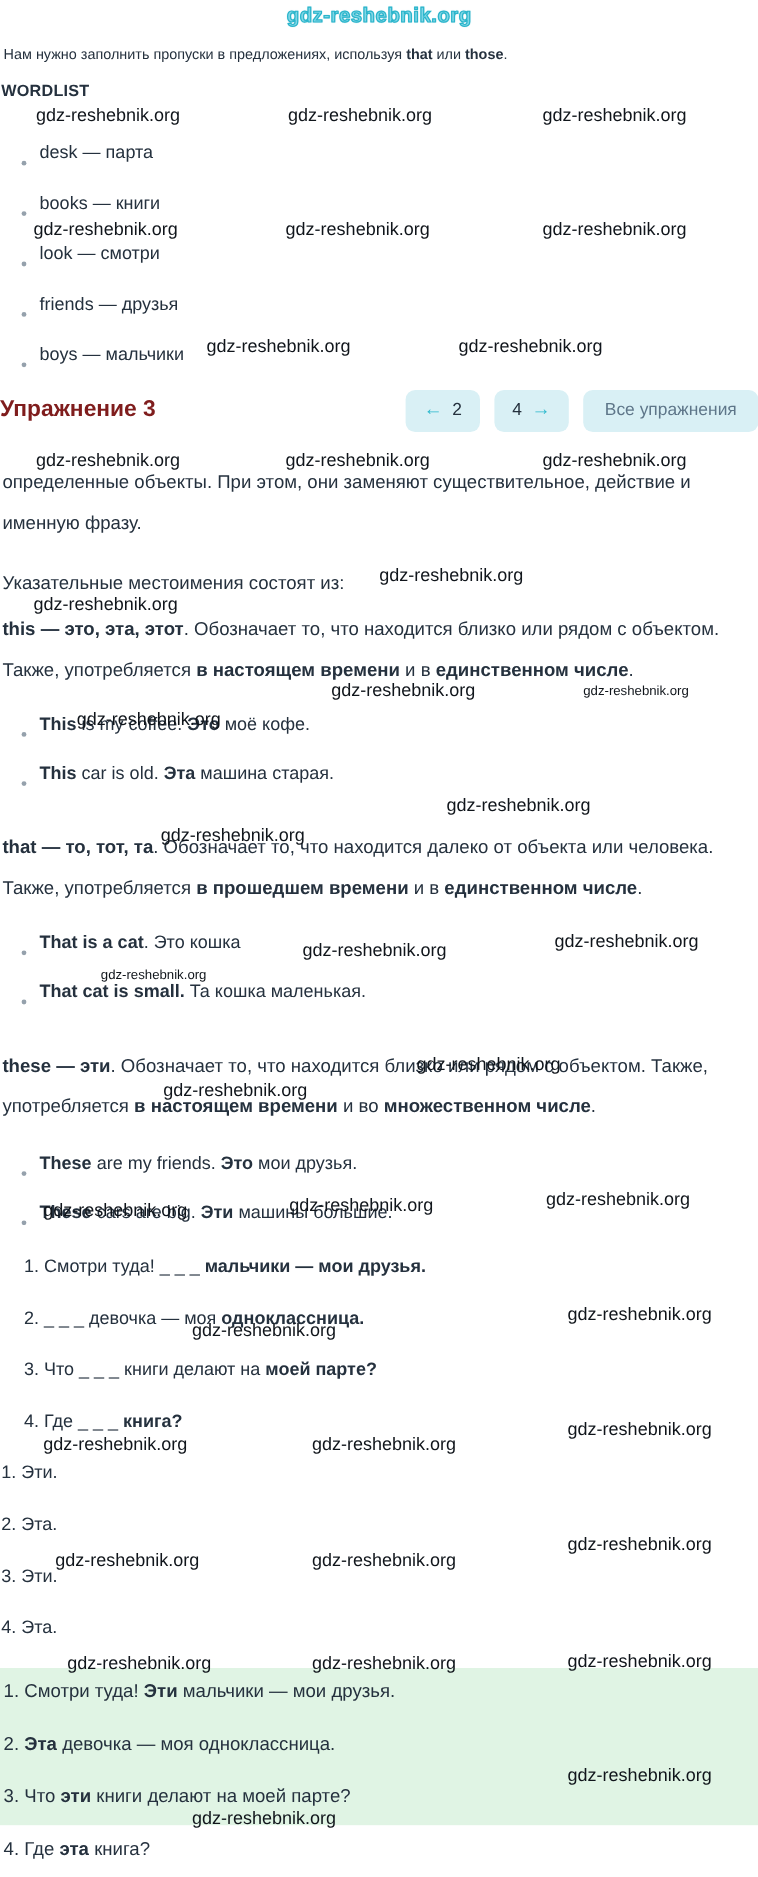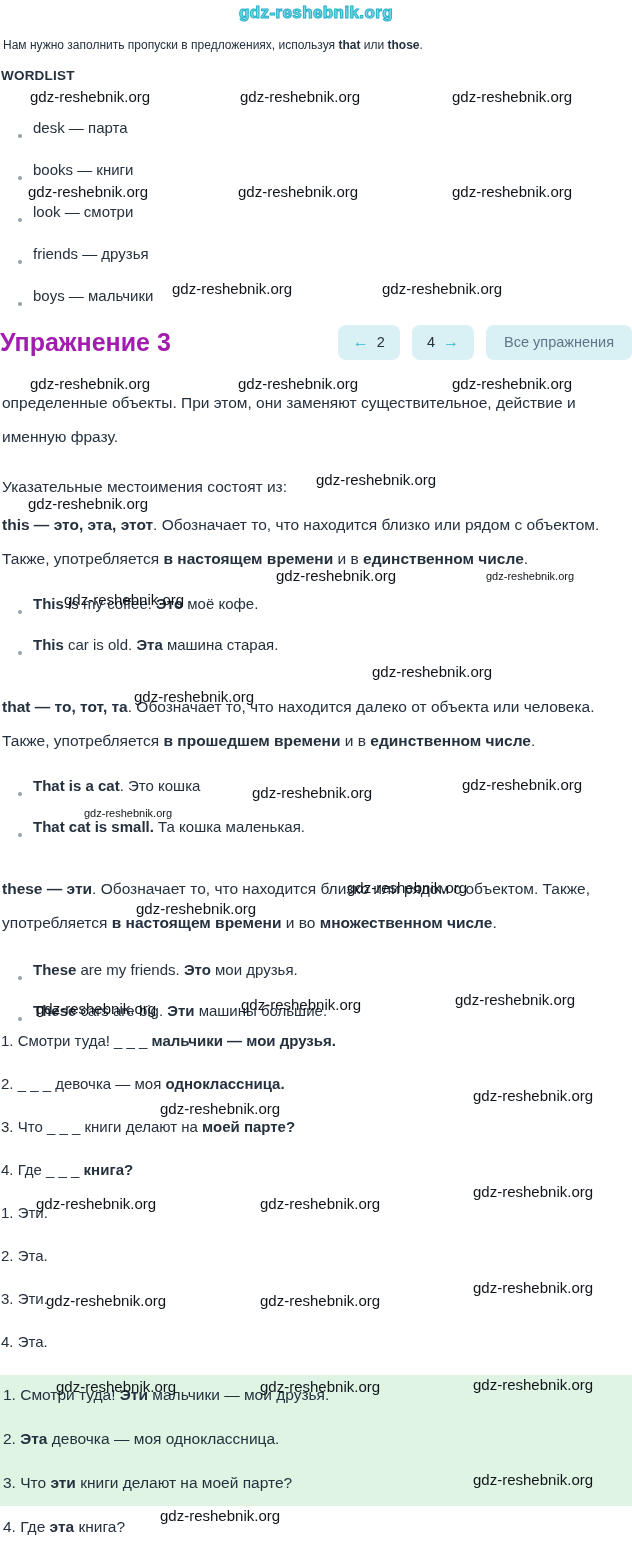--- a/index.html
+++ b/index.html
@@ -16,42 +16,42 @@
   .intro { margin:8px 0 0 3px; font-size:12px; line-height:20px; }
   .wordlist-title { margin:13px 0 0 1px; font-size:13.5px; font-weight:700; height:14px; letter-spacing:.2px; }
 
   ul { list-style:none; }
   .wordlist { margin-top:36px; }
   .wordlist li, .blist li { display:flex; align-items:flex-end; height:20px; margin-bottom:22px; padding-left:18px; font-size:15px; line-height:20px; }
   .wordlist li:last-child { margin-bottom:0; }
   .dot { width:4px; height:4px; border-radius:50%; background:#95a1ac; margin:8px 11px 0 0; flex:0 0 4px; }
 
   .ex-header { display:flex; align-items:center; justify-content:space-between; margin-top:18px; height:36px; }
-  .ex-title { font-size:25px; font-weight:700; color:#a21caf; }
+  .ex-title { font-size:19px; font-weight:700; color:#7f1d1d; }
   .nav { display:flex; gap:12px; align-items:center; }
   .nav-btn { border:none; background:#d9f0f5; border-radius:8px; height:35px; padding:0 15px;
              font-family:"Liberation Sans", sans-serif; font-size:14.5px; color:#25313e;
              display:flex; align-items:center; gap:8px; cursor:pointer; }
   .nav-btn .arrow { color:#2eb9cd; font-size:16px; line-height:1; }
   .nav-btn.all { color:#5e7689; padding:0 18px; }
 
   .para { margin:0 0 0 2px; font-size:15.5px; line-height:34px; }
   .p0 { margin-top:26px; }
   .p1 { margin-top:16px; }
   .pthis { margin-top:4px; }
   .pthat { margin-top:35px; }
   .pthese { margin-top:35px; }
 
   .blist { margin-top:18px; }
   .blist li { margin-bottom:21px; }
   .blist li:last-child { margin-bottom:0; }
   .blist.these { margin-top:20px; }
   .clip { height:14px; overflow:hidden; margin-bottom:0; }
 
-  .qblock { margin-top:10px; }
+  .qblock { margin-top:25px;padding-left:19px; }
   .qline { font-size:15px; line-height:20px; margin:0 0 23px 1px; }
   .ablock { margin-top:8px; }
   .aline { font-size:15px; line-height:20px; margin:0 0 23px 1px; }
 
   .solution { margin-top:3px; background:#e0f4e4; height:131px; padding:10px 0 0 3px; }
   .sline { font-size:15.5px; line-height:20px; margin-bottom:24px; }
 
   b { font-weight:700; }
 </style>
 </head>

